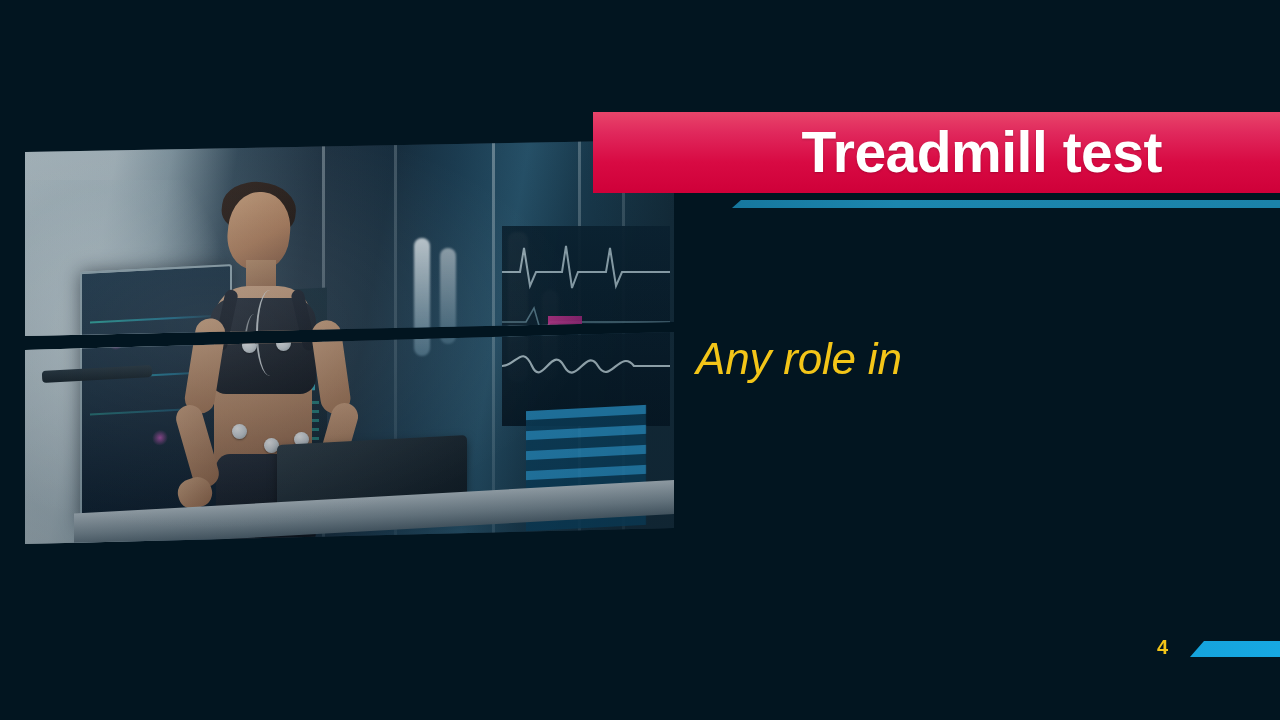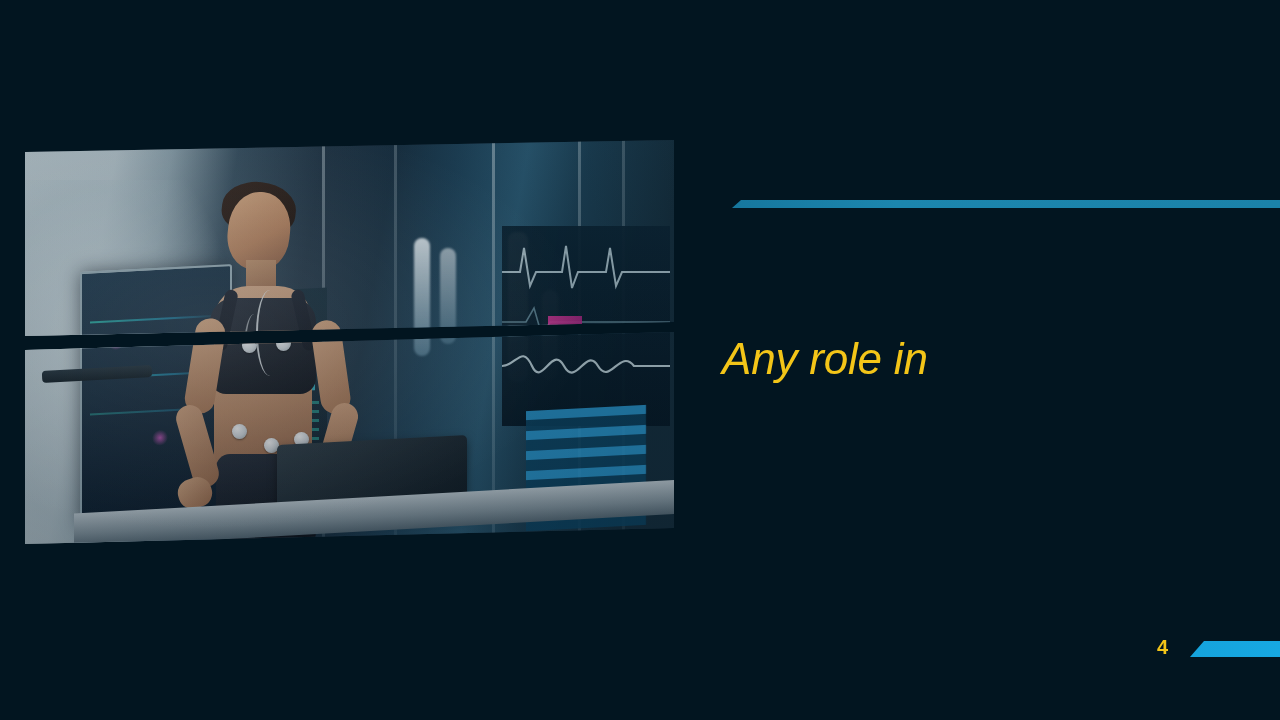--- a/index.html
+++ b/index.html
@@ -239,21 +239,21 @@
     white-space:nowrap;
   }
   .title-accent{
     position:absolute;left:732px;top:200px;width:548px;height:8px;
     background:linear-gradient(90deg,#16779e,#1c86ae 30%,#1b82a9);
     clip-path:polygon(9px 0, 548px 0, 548px 8px, 0 8px);
   }
 
   
   .subtitle{
-    position:absolute;left:722px;top:330px;width:540px;
+    position:absolute;left:696px;top:330px;width:540px;
     color:#f3c518;
     font-size:44px;font-style:italic;font-weight:normal;
     line-height:1.30;
     letter-spacing:-.2px;
   }
   .subtitle div{white-space:nowrap;}
 
   
   .page-number{
     position:absolute;left:1157px;top:636px;
@@ -407,20 +407,23 @@
           <div class="console"></div>
           <div class="handle"></div>
           <div class="deck"></div>
 
           <div class="grade"></div>
         </div>
       </div>
     </div>
   </div>
 
+  <div class="title-banner">
+    <span class="title-text">Treadmill test</span>
+  </div>
   <div class="title-accent"></div>
 
   <div class="subtitle">
     <div>Any role in</div>
   </div>
 
   <div class="page-number">4</div>
   <div class="footer-accent"></div>
 
 </div>

